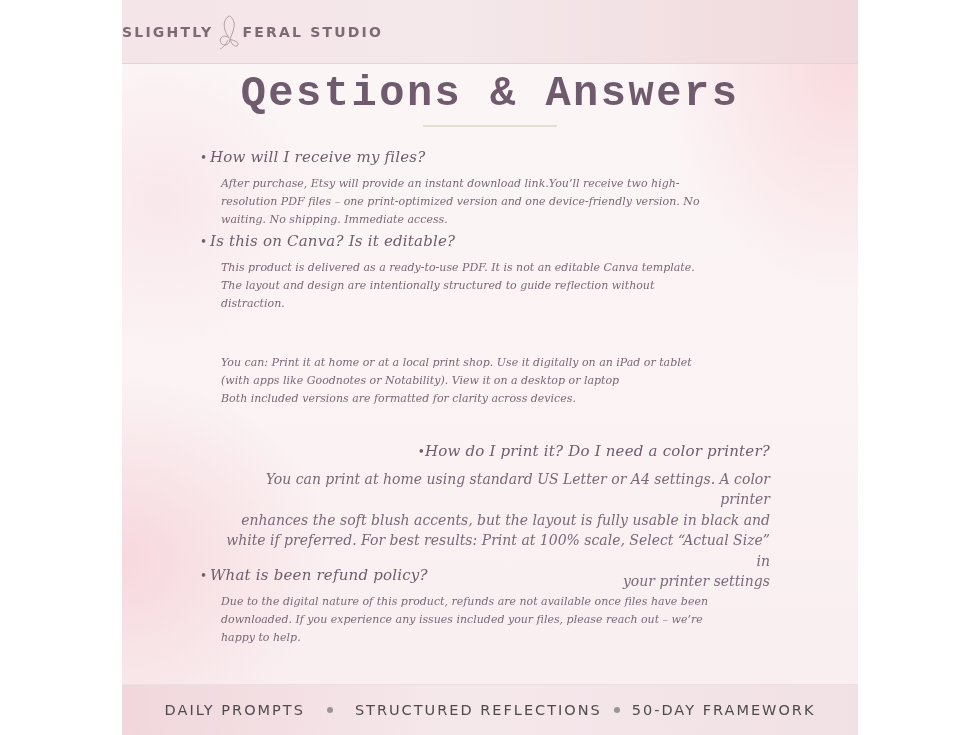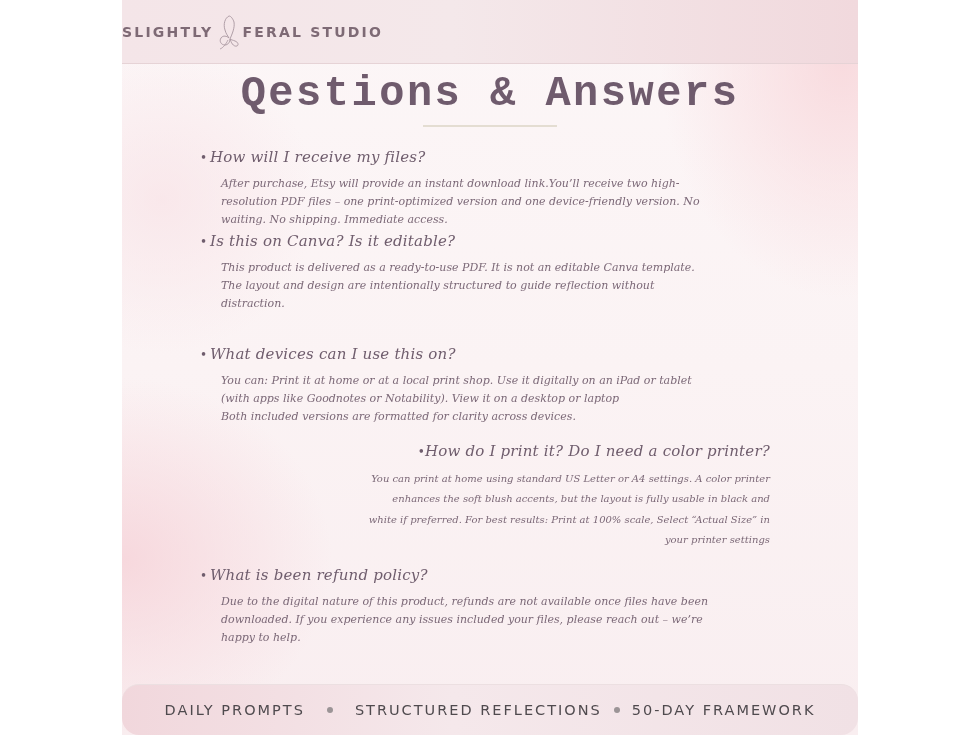--- a/index.html
+++ b/index.html
@@ -43,30 +43,29 @@
     .q {
       font-family: "DejaVu Serif", serif; font-size: 15px; color: #6f5d6d;
       letter-spacing: 0.2px; white-space: nowrap;
     }
     .q .bullet { display: inline-block; width: 10px; font-size: 12px; }
     .a {
       margin-top: 9px; margin-left: 21px;
       font-family: "DejaVu Serif", serif; font-size: 11px; line-height: 18.2px;
       color: #7b6877; white-space: pre-line;
     }
-    .a.big { font-size: 10px; line-height: 20.4px; }
+    .a.big { font-size: 14px; line-height: 20.4px; }
 
     .footer {
       position: absolute; left: 0; top: 684px; width: 736px; height: 51px;
       background: linear-gradient(90deg, #f1d7dc 0%, #f5e8eb 45%, #f1e1e5 100%);
       border-top: 1px solid #ecdfe1;
       display: flex; align-items: center; justify-content: center; gap: 0;
       font-family: "DejaVu Sans", sans-serif; font-size: 14.5px; letter-spacing: 2px;
       color: #4f4a4e;
-      border-radius: 17px;
     }
     .footer .sep {
       display: inline-block; width: 6px; height: 6px; border-radius: 50%;
       background: #9b9496; margin: 0 22px;
     }
     .footer .sep.tight { margin: 0 12px; }
   </style>
 </head>
 <body>
 
@@ -94,21 +93,20 @@
   </div>
 
   <div class="qa" style="top:232px;">
     <div class="q"><span class="bullet">•</span><span>Is this on Canva? Is it editable?</span></div>
     <div class="a">This product is delivered as a ready-to-use PDF. It is not an editable Canva template.
 The layout and design are intentionally structured to guide reflection without
 distraction.</div>
   </div>
 
   <div class="qa" style="top:345px;">
-    <div class="q"><span class="bullet">•</span><span>What devices can I use this on?</span></div>
     <div class="a">You can:  Print it at home or at a local print shop.  Use it digitally on an iPad or tablet
 (with apps like Goodnotes or Notability).  View it on a desktop or laptop
 Both included versions are formatted for clarity across devices.</div>
   </div>
 
   <div class="qa" style="top:442px;text-align:right;">
     <div class="q"><span class="bullet">•</span><span>How do I print it? Do I need a color printer?</span></div>
     <div class="a big">You can print at home using standard US Letter or A4 settings.  A color printer
 enhances the soft blush accents, but the layout is fully usable in black and
 white if preferred.  For best results: Print at 100% scale, Select “Actual Size” in

